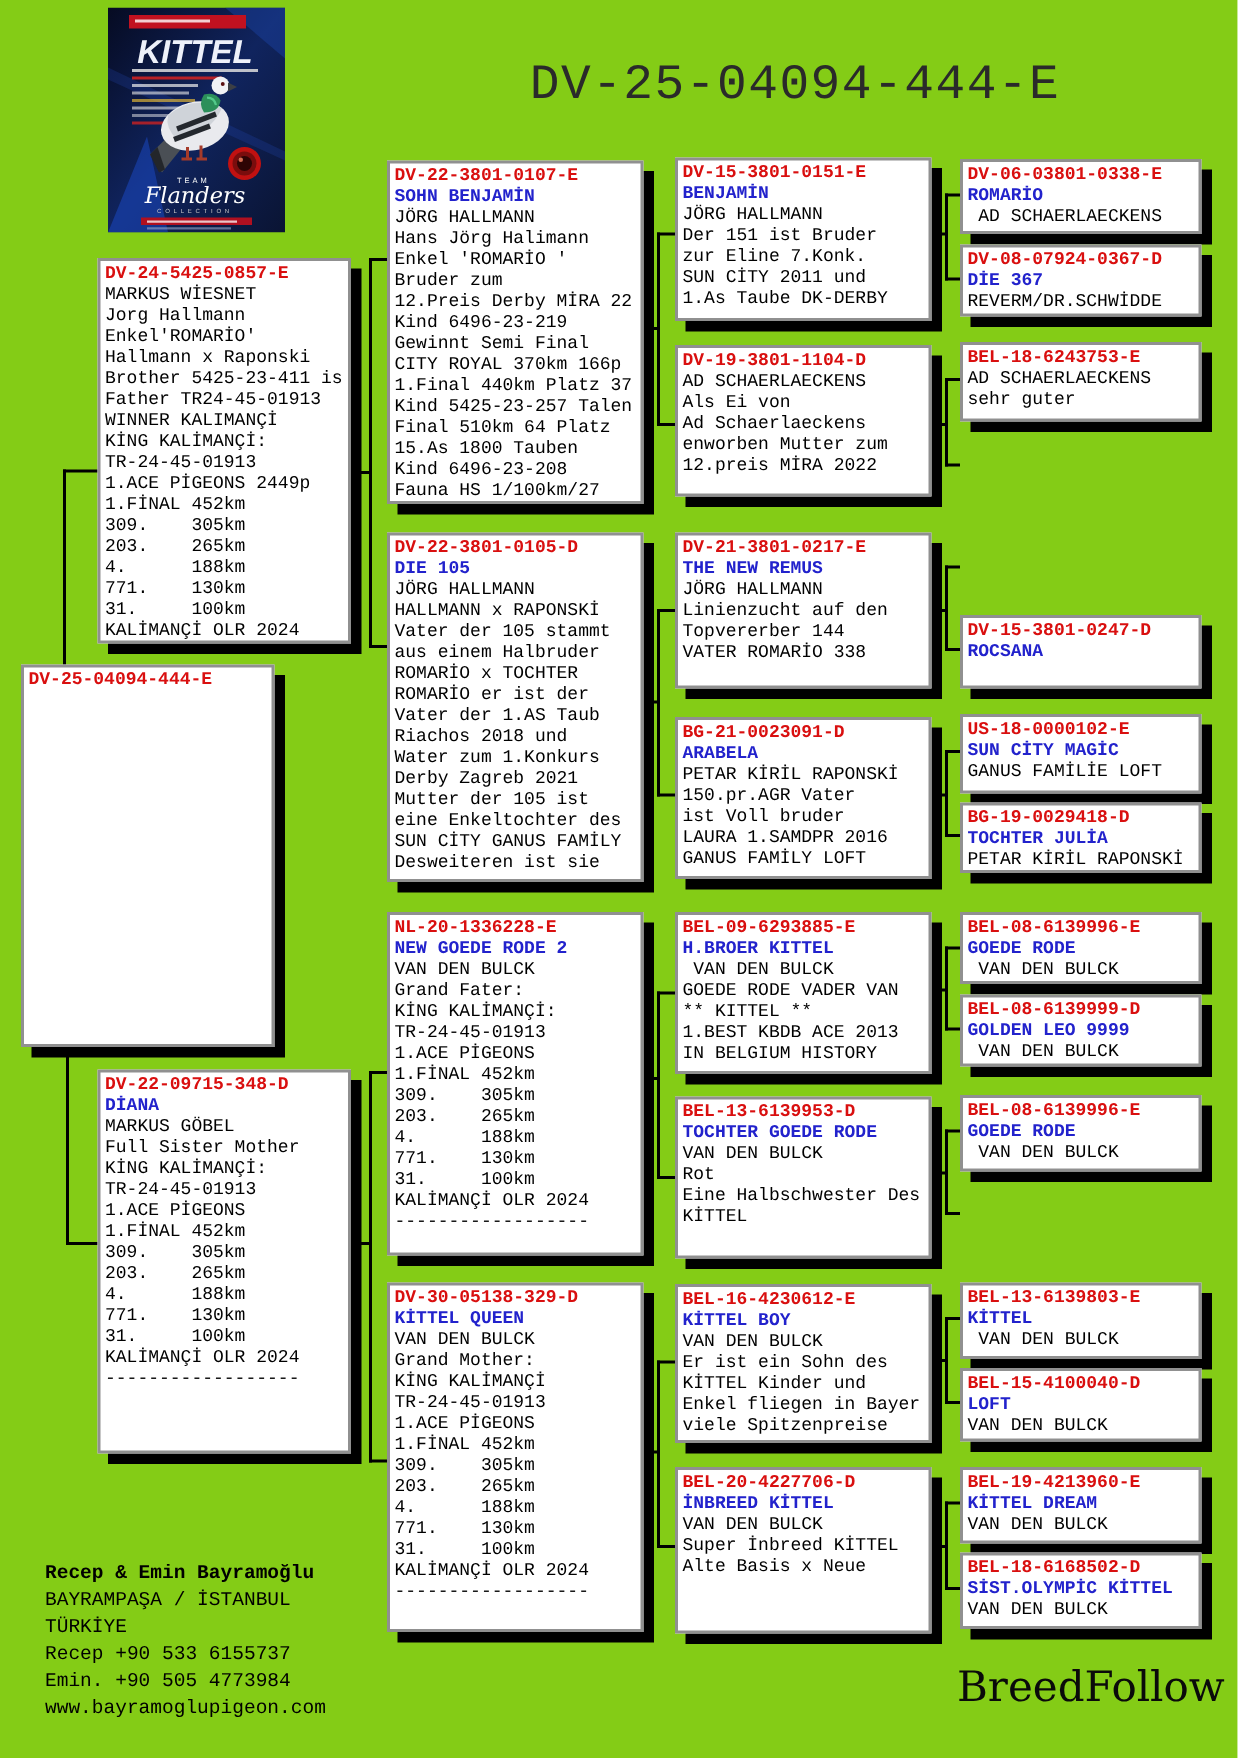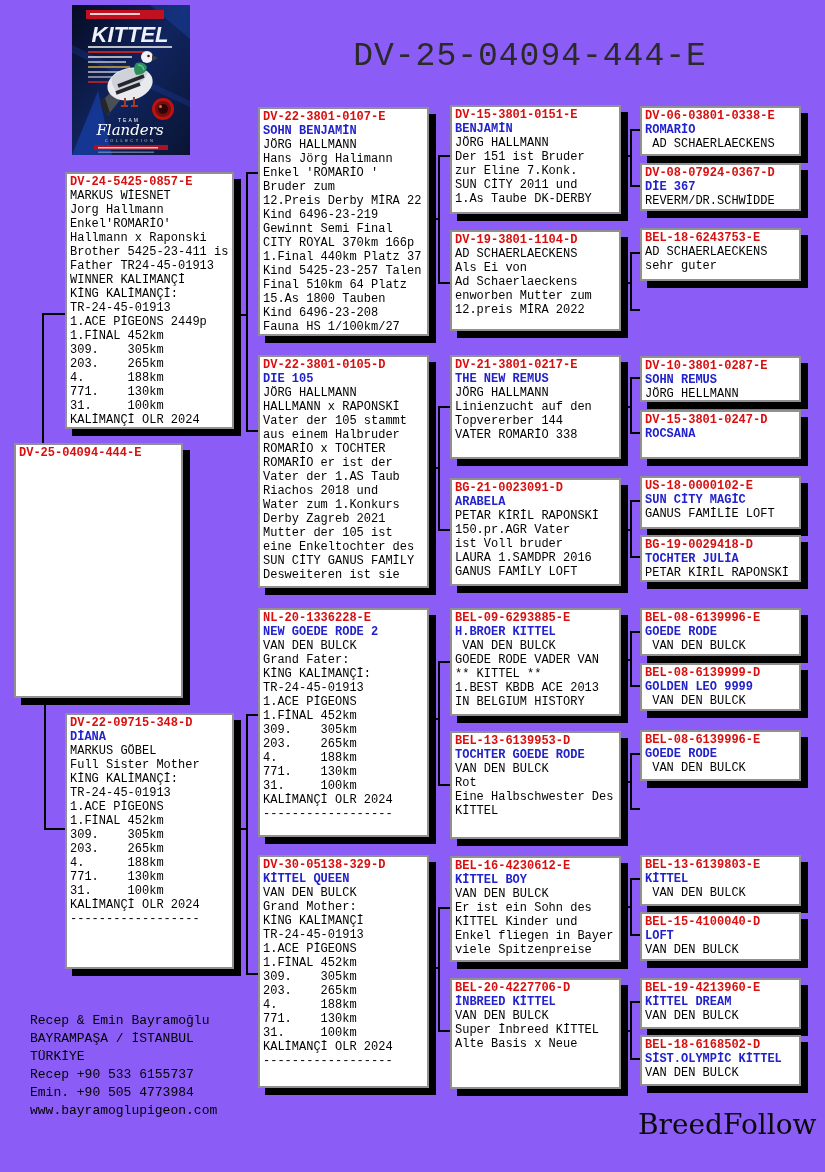--- a/index.html
+++ b/index.html
@@ -1,29 +1,29 @@
 <!DOCTYPE html>
 <html><head>
 <meta charset="utf-8">
 <style>
   html,body{margin:0;padding:0;background:#fff;}
-  .page{position:relative;width:825px;height:1172px;background:#8b5cf6;overflow:hidden;
+  .page{position:relative;width:825px;height:1172px;background:#84cc16;overflow:hidden;
         font-family:"Liberation Mono","DejaVu Sans Mono",monospace;}
   .main-title{position:absolute;left:340px;top:38px;width:380px;text-align:center;
         font-family:"Liberation Mono","DejaVu Sans Mono",monospace;
         font-size:33px;color:#2a2a2a;letter-spacing:1px;white-space:nowrap;}
   .pbox{position:absolute;background:#fff;border:2px solid #909090;box-shadow:7px 7px 0 #000;
         font-size:12px;line-height:14px;padding:1px 0 0 3px;overflow:hidden;}
   .ring{color:#d90f0f;font-weight:bold;white-space:pre;}
   .pname{color:#2222cc;font-weight:bold;white-space:pre;}
   .pbody{color:#000;white-space:pre;}
   .cline{position:absolute;background:#000;}
   .cover{position:absolute;left:72px;top:5px;width:118px;height:150px;}
   .footer{position:absolute;left:30px;top:1012px;font-size:13px;line-height:18px;color:#000;}
-  .footer .owner{font-weight:normal;}
+  .footer .owner{font-weight:bold;margin-top:28px;}
   .brand{position:absolute;left:638px;top:1108px;font-family:"DejaVu Serif","Liberation Serif",serif;
         font-size:28px;color:#0a0a0a;}
 </style>
 </head>
 <body>
 
 <div class="page">
 
   <svg class="cover" viewBox="0 0 118 150" xmlns="http://www.w3.org/2000/svg">
     <defs>
@@ -339,25 +339,20 @@
     <div class="ring">DV-08-07924-0367-D</div>
     <div class="pname">DİE 367</div>
     <div class="pbody">REVERM/DR.SCHWİDDE</div>
   </div>
   <div class="pbox" style="left:640px;top:228px;width:154px;height:48px">
     <div class="ring">BEL-18-6243753-E</div>
     <div class="pname"></div>
     <div class="pbody">AD SCHAERLAECKENS
 sehr guter</div>
   </div>
-  <div class="pbox" style="left:640px;top:356px;width:154px;height:41px">
-    <div class="ring">DV-10-3801-0287-E</div>
-    <div class="pname">SOHN REMUS</div>
-    <div class="pbody">JÖRG HELLMANN</div>
-  </div>
   <div class="pbox" style="left:640px;top:410px;width:154px;height:44px">
     <div class="ring">DV-15-3801-0247-D</div>
     <div class="pname">ROCSANA</div>
     <div class="pbody"></div>
   </div>
   <div class="pbox" style="left:640px;top:476px;width:154px;height:48px">
     <div class="ring">US-18-0000102-E</div>
     <div class="pname">SUN CİTY MAGİC</div>
     <div class="pbody">GANUS FAMİLİE LOFT</div>
   </div>

